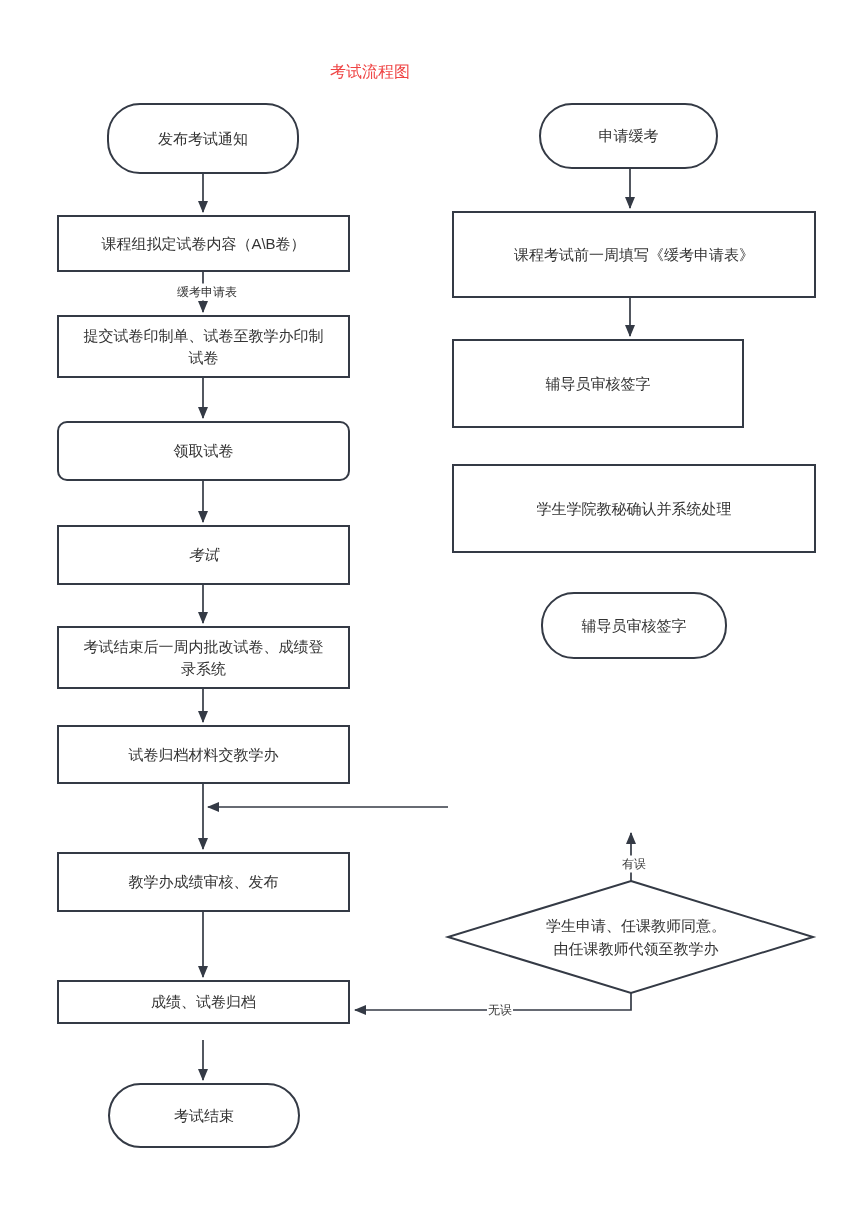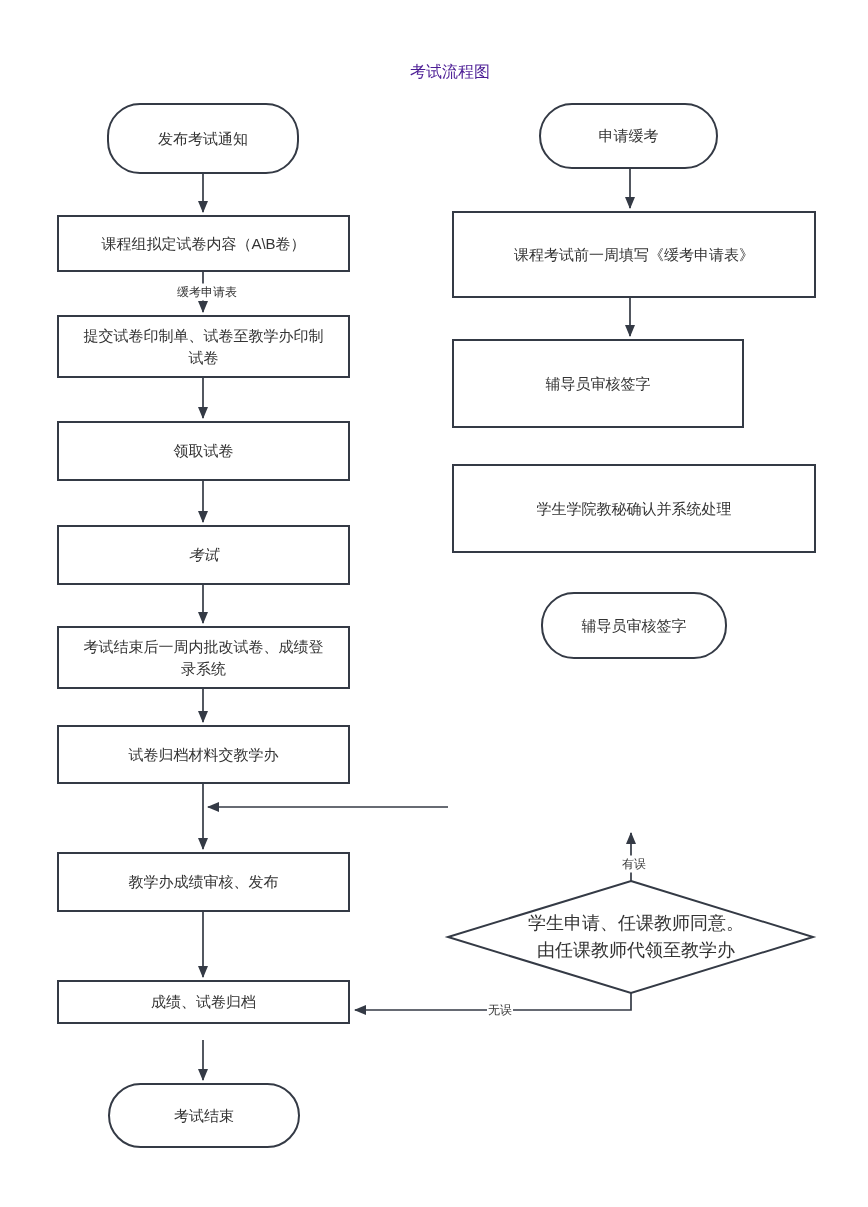--- a/index.html
+++ b/index.html
@@ -22,37 +22,37 @@
     color:#333333;
     display:flex;align-items:center;justify-content:center;
     text-align:center;
     font-size:15px;
     line-height:1.45;
     padding:20px 20px;
   }
   .terminator{border-radius:33px;}
   .title{
     position:absolute;
-    color:#4c1d95;
+    color:#ef4444;
     font-size:16px;
-    text-align:right;
+    text-align:left;
   }
   .edge-label{
     position:absolute;
     color:#333333;
     font-size:12px;
     background:#ffffff;
     padding:0 1px;
     white-space:nowrap;
     transform:translate(-50%,-50%);
   }
   .decision-text{
     position:absolute;
     color:#333333;
-    font-size:18px;
+    font-size:15px;
     line-height:1.5;
     text-align:center;
     transform:translate(-50%,-50%);
     white-space:nowrap;
   }
 </style>
 </head>
 <body>
 
 <div class="canvas">
@@ -87,21 +87,21 @@
   </svg>
 
   <div class="title" style="left:330px;top:62px;width:160px;">考试流程图</div>
 
   <div class="node terminator" style="left:107px;top:103px;width:192px;height:71px;">发布考试通知</div>
 
   <div class="node" style="left:57px;top:215px;width:293px;height:57px;">课程组拟定试卷内容（A\B卷）</div>
 
   <div class="node" style="left:57px;top:315px;width:293px;height:63px;">提交试卷印制单、试卷至教学办印制试卷</div>
 
-  <div class="node" style="left:57px;top:421px;width:293px;height:60px;">领取试卷</div>
+  <div class="node" style="left:57px;top:421px;width:293px;height:60px;border-radius:10px;">领取试卷</div>
 
   <div class="node" style="left:57px;top:525px;width:293px;height:60px;font-style:italic;">考试</div>
 
   <div class="node" style="left:57px;top:626px;width:293px;height:63px;">考试结束后一周内批改试卷、成绩登录系统</div>
 
   <div class="node" style="left:57px;top:725px;width:293px;height:59px;">试卷归档材料交教学办</div>
 
   <div class="node" style="left:57px;top:852px;width:293px;height:60px;">教学办成绩审核、发布</div>
 
   <div class="node" style="left:57px;top:980px;width:293px;height:44px;">成绩、试卷归档</div>

